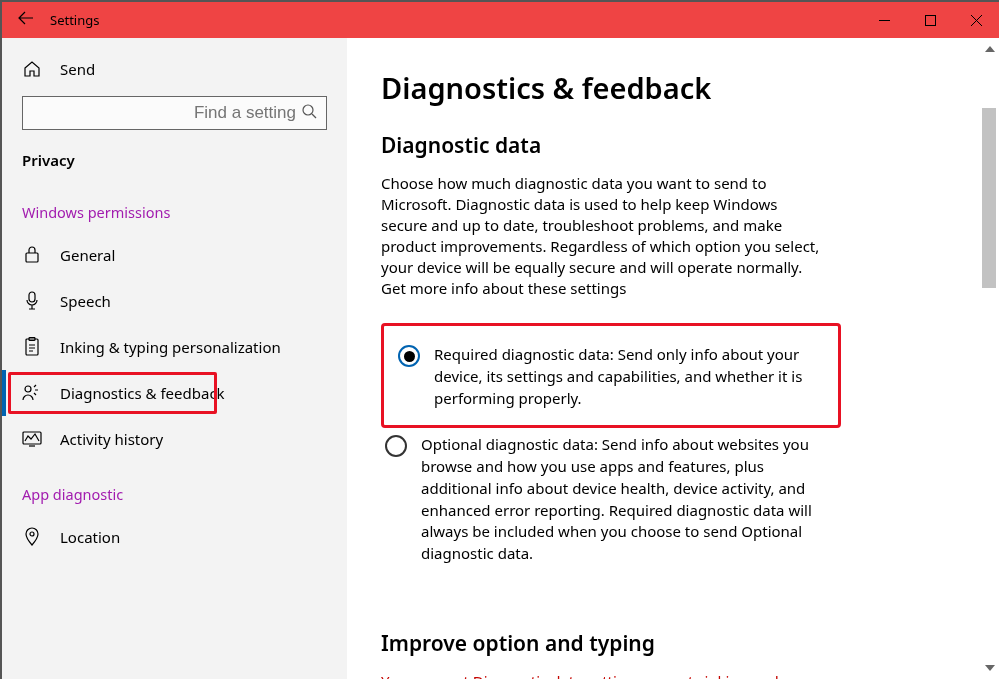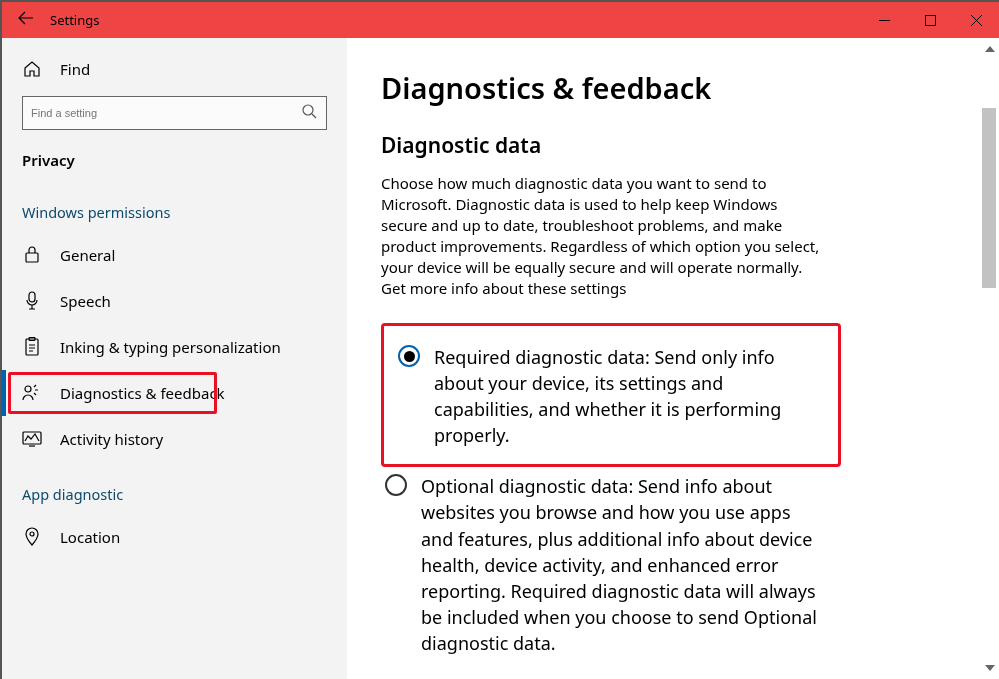--- a/index.html
+++ b/index.html
@@ -28,27 +28,28 @@
   .sb-row {
     display: flex; align-items: center;
     height: 46px; padding: 0 20px; gap: 18px;
     position: relative;
   }
   .sb-row.short { height: 40px; }
   .sb-icon { width: 20px; display:flex; align-items:center; justify-content:center; flex-shrink:0; }
   .sb-label { font-size: 15px; }
   .sb-label.bold { font-weight: 600; }
   .sb-header {
-    padding: 22px 20px 10px; color: #0c4a6e; font-size: 14.5px;
+    padding: 22px 20px 10px; color: #a21caf; font-size: 14.5px;
   }
   .search-wrap { padding: 4px 20px 10px; }
   .search {
     width: 100%; height: 34px; border: 1px solid #666;
-    background: #fbfbfb; padding: 0 22px 0 8px; font-size: 11px;
+    background: #fbfbfb; padding: 0 30px 0 8px; font-size: 17px;
     position: relative;
+    text-align: right;
   }
   .search-box { position: relative; }
   .search-box .icon {
     position: absolute; right: 10px; top: 50%; transform: translateY(-50%);
   }
   .selected-blue {
     position: absolute; left: 0; top: 0; bottom: 0; width: 4px; background: #0063B1;
   }
   .highlight-red {
     position: absolute; inset: 2px 130px 2px 6px;
@@ -71,21 +72,21 @@
   a.link { color: #000000; text-decoration: none; }
   .radio-group { margin-top: 24px; }
   .radio-item { display:flex; gap: 14px; max-width: 450px; padding: 6px 4px; border-radius:2px; }
   .radio-outer {
     width: 22px; height: 22px; border: 2px solid #0063B1; border-radius: 50%;
     flex-shrink: 0; display:flex; align-items:center; justify-content:center;
     margin-top: 1px;
   }
   .radio-outer.unsel { border-color: #333; }
   .radio-inner { width: 11px; height: 11px; border-radius: 50%; background: #000; }
-  .radio-label { font-size: 18px; line-height: 1.45; }
+  .radio-label { font-size: 15px; line-height: 1.45; }
   .highlight-red-main {
     border: 3px solid #e81123; border-radius: 4px; padding: 12px 10px 10px; max-width: 460px;
   }
   .section-gap { height: 58px; }
   .warning { color: #c50500; font-size: 15px; line-height: 1.4; max-width: 440px; margin-bottom: 10px; }
 </style>
 </head>
 <body>
 
 <div class="titlebar">
@@ -115,21 +116,21 @@
 
 <div class="app">
   <div class="sidebar">
 
     <div class="sb-row">
       <span class="sb-icon">
         <svg width="18" height="18" viewBox="0 0 18 18">
             <path d="M2 8 L9 2 L16 8 V16 H11 V11 H7 V16 H2 Z" fill="none" stroke="#000" stroke-width="1.2"></path>
           </svg>
       </span>
-      <span class="sb-label">Find</span>
+      <span class="sb-label">Send</span>
     </div>
 
     <div class="search-wrap">
       <div class="search-box">
         <input class="search" placeholder="Find a setting" style="">
         <span class="icon">
           <svg width="16" height="16" viewBox="0 0 16 16">
               <circle cx="7" cy="7" r="5" fill="none" stroke="#555" stroke-width="1.2"></circle>
               <path d="M11 11 L15 15" stroke="#555" stroke-width="1.2"></path>
             </svg>

